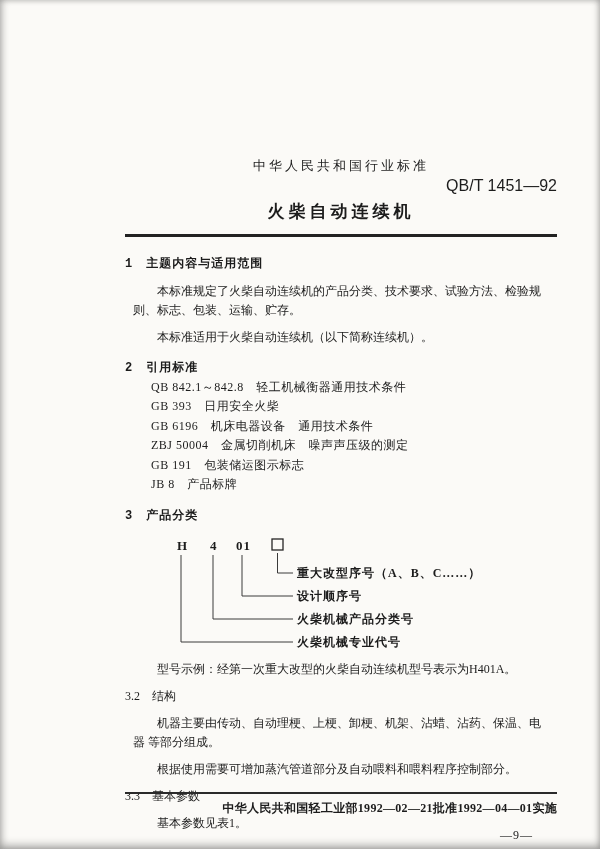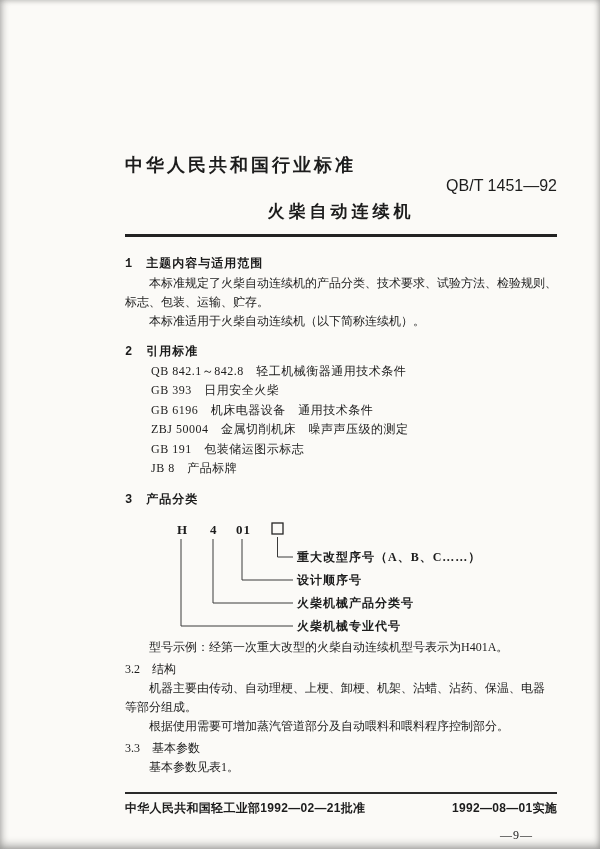--- a/index.html
+++ b/index.html
@@ -13,58 +13,58 @@
     box-shadow: inset 0 -4px 8px rgba(0,0,0,.28),
                 inset 3px 0 7px rgba(0,0,0,.10),
                 inset -2px 0 5px rgba(0,0,0,.08),
                 inset 0 2px 5px rgba(0,0,0,.06);
   }
   .content {
     position:absolute; top:156px; left:125px; width:432px;
     font-size:12px; line-height:19px;
   }
   .std-label {
-    text-align:left; font-weight:bold; font-size:18px;
+    text-align:center; font-weight:normal; font-size:13px;
     letter-spacing:3px;
     font-family:"Liberation Sans", sans-serif;
   }
   .std-code {
     text-align:right; font-size:16px; margin-top:1px;
     font-family:"Liberation Sans", sans-serif;
   }
   .doc-title {
     margin:7px 0 0 0; text-align:center;
     font-size:17px; letter-spacing:4px; font-weight:bold;
     font-family:"Liberation Sans", sans-serif;
   }
   .rule { height:2.5px; background:#222; margin-top:13px; }
   .sec-h {
     font-weight:bold; font-family:Liberation Mono, monospace;
     margin-top:12px; letter-spacing:1px;
   }
   .first-h { margin-top:18px; }
   .sub-h { margin-top:3px; }
-  p { margin:0; }
+  p { margin:8px; }
   .indent { text-indent:2em; }
   .refs { padding-left:26px; }
   .ref { line-height:19.5px; letter-spacing:0.5px; }
   .diagram { display:block; margin:8px 0 2px 0; }
   .dchar { font:bold 13px "Liberation Serif", serif; fill:#1c1c1c; letter-spacing:1px; }
   .dlabel { font:bold 12px "Liberation Serif", serif; fill:#1c1c1c; letter-spacing:1px; }
   .dline { fill:none; stroke:#3a3a3a; stroke-width:1; }
   .dbox  { fill:none; stroke:#262626; stroke-width:1.3; }
   .footer {
     position:absolute; left:125px; top:792px; width:432px;
     font-size:12px;
   }
   .footer-rule { height:2px; background:#2a2a2a; }
   .footer-row {
-    display:flex; justify-content:space-between;
+    display:flex; justify-content:flex-end;
     font-weight:bold; margin-top:6px;
-    font-family:Liberation Sans, sans-serif;
+    font-family:Liberation Serif, serif;
     letter-spacing:0.3px;
   }
   .page-num {
     text-align:right; padding-right:24px; margin-top:11px;
     font-size:12px; letter-spacing:1px;
   }
 </style>
 </head>
 <body>
 
@@ -121,17 +121,17 @@
       <div class="sub-h">3.3　基本参数</div>
       <p class="indent">基本参数见表1。</p>
     </div>
 
   </div>
 
   <div class="footer">
     <div class="footer-rule"></div>
     <div class="footer-row">
       <span>中华人民共和国轻工业部1992—02—21批准</span>
-      <span>1992—08—01实施</span>
+      <span>1992—04—01实施</span>
     </div>
     <div class="page-num">—9—</div>
   </div>
 </div>
 
 </body></html>

